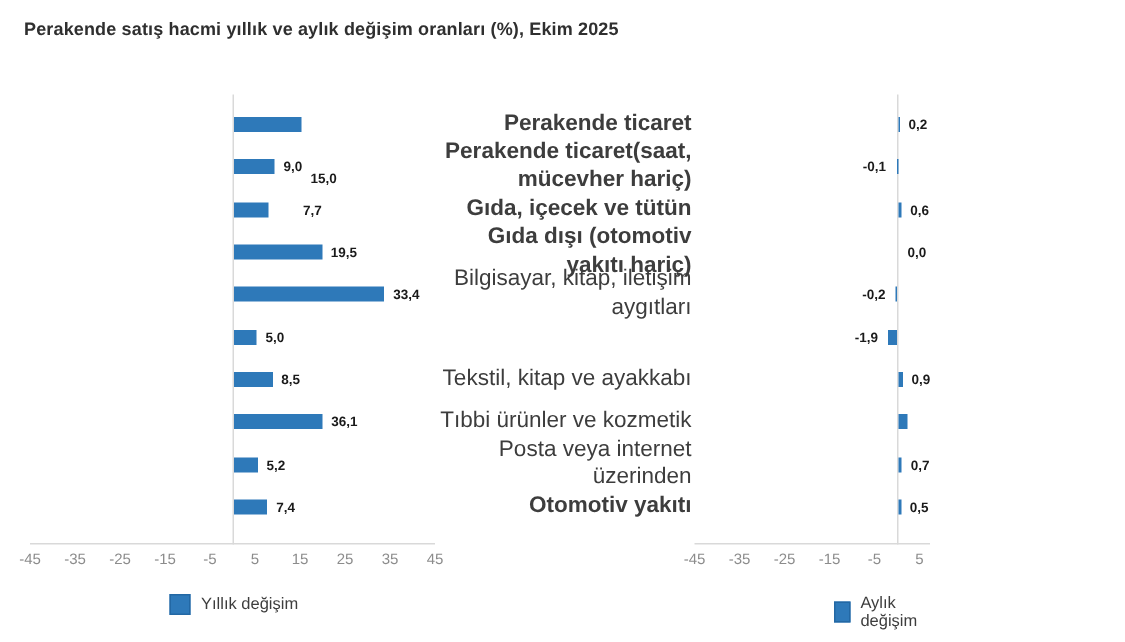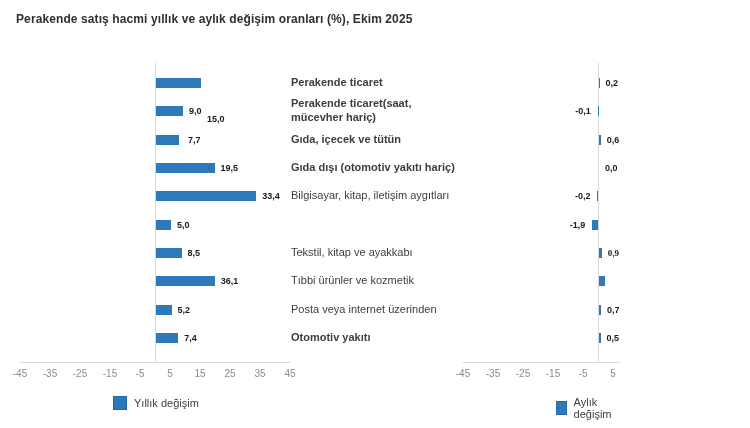--- a/index.html
+++ b/index.html
@@ -73,22 +73,22 @@
     left: 291px;
     top: 63px;
     width: 170px;
     height: 300px;
   }
   .category-label {
     position: absolute;
     left: 0;
     width: 170px;
     transform: translateY(-50%);
-    text-align: left;
-    font-size: 11px;
+    text-align: right;
+    font-size: 15px;
     line-height: 1.25;
     color: #3d3d3d;
   }
   .category-label.bold { font-weight: 700; }
   .legend {
     position: absolute;
     top: 396px;
     display: flex;
     align-items: center;
     gap: 7px;
@@ -114,21 +114,21 @@
   <div class="chart-title">Perakende satış hacmi yıllık ve aylık değişim oranları (%), Ekim 2025</div>
 
   <div id="plot-annual" class="plot">
       <div class="zero-line" style="left: 135px;"></div>
       <div class="axis-line"></div>
       <div class="bar" style="top: 15px; width: 45px; left: 136px; background: rgb(46, 121, 185);"></div>
       <div class="bar-value-label" style="top: 15px; left: 187px; margin-top: 36px;">15,0</div>
       <div class="bar" style="top: 43.33px; width: 27px; left: 136px; background: rgb(46, 121, 185);"></div>
       <div class="bar-value-label" style="top: 43.33px; left: 169px;">9,0</div>
       <div class="bar" style="top: 71.66px; width: 23.1px; left: 136px; background: rgb(46, 121, 185);"></div>
-      <div class="bar-value-label" style="top: 71.66px; left: 168px; text-align: right;">7,7</div>
+      <div class="bar-value-label" style="top: 71.66px; left: 182px; text-align: right;">7,7</div>
       <div class="bar" style="top: 99.99px; width: 58.5px; left: 136px; background: rgb(46, 121, 185);"></div>
       <div class="bar-value-label" style="top: 99.99px; left: 200.5px;">19,5</div>
       <div class="bar" style="top: 128.32px; width: 100.2px; left: 136px; background: rgb(46, 121, 185);"></div>
       <div class="bar-value-label" style="top: 128.32px; left: 242.2px;">33,4</div>
       <div class="bar" style="top: 156.65px; width: 15px; left: 136px; background: rgb(46, 121, 185);"></div>
       <div class="bar-value-label" style="top: 156.65px; left: 157px;">5,0</div>
       <div class="bar" style="top: 184.98px; width: 25.5px; left: 136px; background: rgb(46, 121, 185);"></div>
       <div class="bar-value-label" style="top: 184.98px; left: 167.5px;">8,5</div>
       <div class="bar" style="top: 213.31px; width: 58.8px; left: 136px; background: rgb(46, 121, 185);"></div>
       <div class="bar-value-label" style="top: 213.31px; left: 200.8px;">36,1</div>
@@ -169,21 +169,21 @@
       <div class="bar-value-label" style="top: 43.33px; right: 142.3px;">-0,1</div>
       <div class="bar" style="top: 71.66px; width: 1.8px; left: 136px; background: rgb(46, 121, 185);"></div>
       <div class="bar-value-label" style="top: 71.66px; left: 143.8px;">0,6</div>
       <div class="bar" style="top: 99.99px; width: 0px; left: 136px; background: rgb(46, 121, 185);"></div>
       <div class="bar-value-label" style="top: 99.99px; left: 142px;">0,0</div>
       <div class="bar" style="top: 128.32px; width: 1px; left: 134.4px; background: rgb(46, 121, 185);"></div>
       <div class="bar-value-label" style="top: 128.32px; right: 142.6px;">-0,2</div>
       <div class="bar" style="top: 156.65px; width: 5.7px; left: 129.3px; background: rgb(46, 121, 185);"></div>
       <div class="bar-value-label" style="top: 156.65px; right: 147.7px;">-1,9</div>
       <div class="bar" style="top: 184.98px; width: 2.7px; left: 136px; background: rgb(46, 121, 185);"></div>
-      <div class="bar-value-label" style="top: 184.98px; left: 144.7px; font-family: Liberation Serif, serif;">0,9</div>
+      <div class="bar-value-label" style="top: 184.98px; left: 144.7px;">0,9</div>
       <div class="bar" style="top: 213.31px; width: 6.3px; left: 136px; background: rgb(46, 121, 185);"></div>
       <div class="bar-value-label" style="top: 213.31px; left: 160px;">2,1</div>
       <div class="bar" style="top: 241.64px; width: 2.1px; left: 136px; background: rgb(46, 121, 185);"></div>
       <div class="bar-value-label" style="top: 241.64px; left: 144.1px;">0,7</div>
       <div class="bar" style="top: 269.97px; width: 1.5px; left: 136px; background: rgb(46, 121, 185);"></div>
       <div class="bar-value-label" style="top: 269.97px; left: 143.5px;">0,5</div>
       <div class="axis-tick-label" style="left: 0px;">-45</div>
       <div class="axis-tick-label" style="left: 30px;">-35</div>
       <div class="axis-tick-label" style="left: 60px;">-25</div>
       <div class="axis-tick-label" style="left: 90px;">-15</div>

